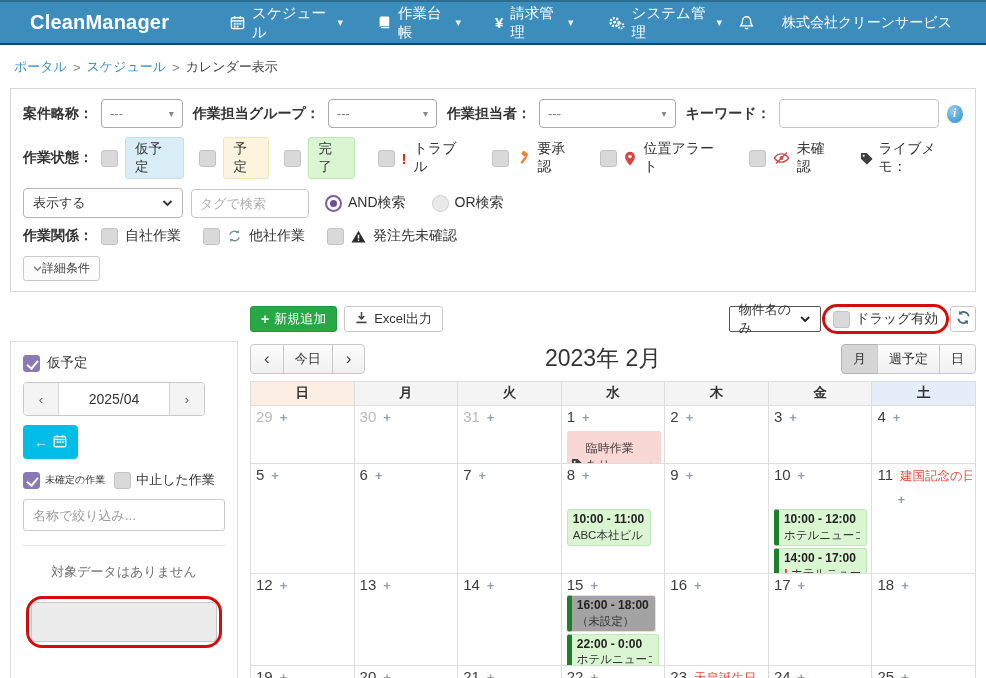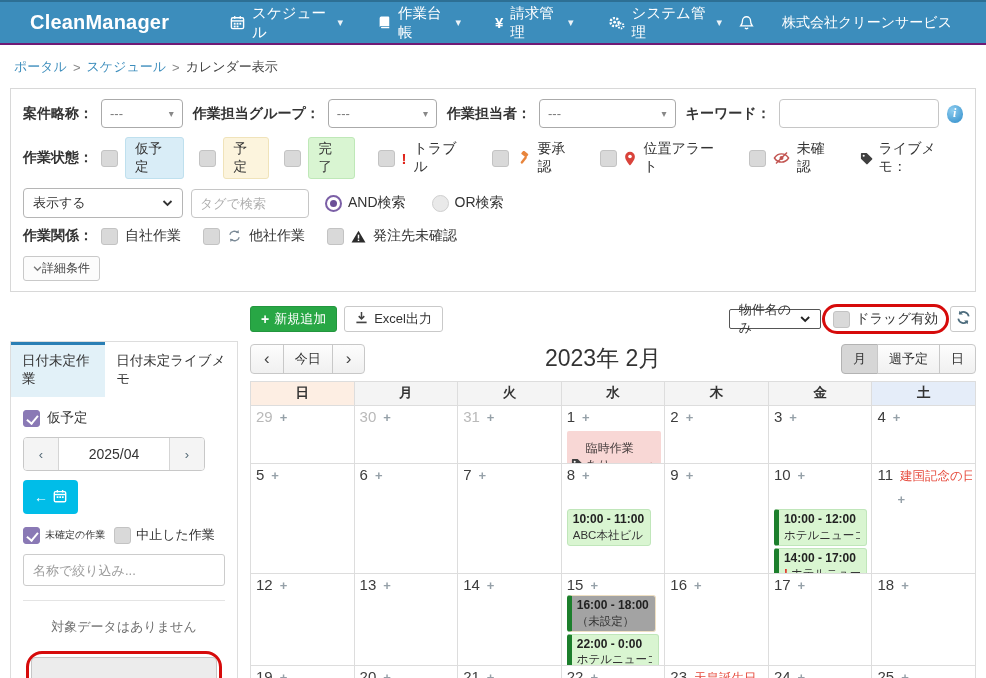--- a/index.html
+++ b/index.html
@@ -1,20 +1,20 @@
 <!DOCTYPE html>
 <html><head>
 <meta charset="utf-8">
 <style>
   * { margin:0; padding:0; box-sizing:border-box; }
   html,body { width:986px; height:678px; overflow:hidden; background:#fff;
     font-family:"Liberation Sans","DejaVu Sans",sans-serif; font-size:14px; color:#333; }
 
   
-  .navbar { height:45px; background:#3c8dbc; border-top:2px solid #2d6f94; border-bottom:2px solid #701a75;
+  .navbar { height:45px; background:#3c8dbc; border-top:2px solid #2d6f94; border-bottom:2px solid #0c4a6e;
     display:flex; align-items:center; color:#fff; }
   .brand { font-size:20px; font-weight:600; margin:0 44px 0 30px; letter-spacing:.2px; }
   .nav-menus { display:flex; align-items:center; flex:1; }
   .nav-item { display:flex; align-items:center; gap:7px; padding:0 17px; cursor:pointer; font-size:14.5px; height:41px; }
   .nav-item .caret { font-size:11px; opacity:.9; }
   .nav-ic { display:flex; align-items:center; }
   .yen-glyph { font-weight:bold; font-size:15px; }
   .nav-right { display:flex; align-items:center; gap:28px; margin-right:34px; }
 
   
@@ -65,21 +65,21 @@
   .cal-col { flex:1; min-width:0; }
 
   
   .cal-toolbar { display:flex; align-items:center; height:30px; }
   .btn-green { display:inline-flex; align-items:center; gap:5px; background:#28a745; color:#fff; border:1px solid #23963e;
     border-radius:3px; height:26px; padding:0 10px; font-size:13px; cursor:pointer; }
   .btn-green .plus-glyph { font-weight:bold; font-size:14px; }
   .btn-plain { display:inline-flex; align-items:center; gap:6px; background:#fff; color:#333; border:1px solid #c9c9c9;
     border-radius:3px; height:26px; padding:0 10px; font-size:13px; margin-left:7px; cursor:pointer; }
   .tb-right { margin-left:auto; display:inline-flex; align-items:center; gap:9px; }
-  .nsel.dark { border-color:#555; height:20px; border-radius:2px; width:92px; }
+  .nsel.dark { border-color:#555; height:26px; border-radius:2px; width:92px; }
   .drag-wrap { position:relative; display:inline-flex; align-items:center; gap:6px; padding:0 3px; }
   .red-oval { position:absolute; border:3px solid #d60b0b; border-radius:15px; pointer-events:none; }
   .drag-wrap .red-oval { inset:-6px -8px; }
   .icon-btn { width:26px; height:26px; border:1px solid #c9c9c9; background:#fff; border-radius:3px;
     display:inline-flex; align-items:center; justify-content:center; cursor:pointer; }
 
   
   .tabs { display:flex; }
   .tab { padding:10px 11px 9px; font-size:13.5px; color:#333; cursor:pointer; background:#fff; }
   .tab.active { background:#e2f1f8; border-top:3px solid #2a7fb5; padding-top:7px; }
@@ -363,24 +363,20 @@
           <path d="M1 1l4 4 4-4" fill="none" stroke="#777" stroke-width="1.6"></path>
         </svg>
       <span>詳細条件</span>
     </span>
   </div>
 </div>
 
 <div class="main">
 
   <div class="sidebar">
-    <div class="tabs">
-      <div class="tab active">日付未定作業</div>
-      <div class="tab">日付未定ライブメモ</div>
-    </div>
     <div class="side-body">
       <div class="side-row">
         <span class="cb checked"></span>
         <span>仮予定</span>
       </div>
       <div class="month-nav">
         <button class="mbtn l">‹</button>
         <span class="mval">2025/04</span>
         <button class="mbtn r">›</button>
       </div>

